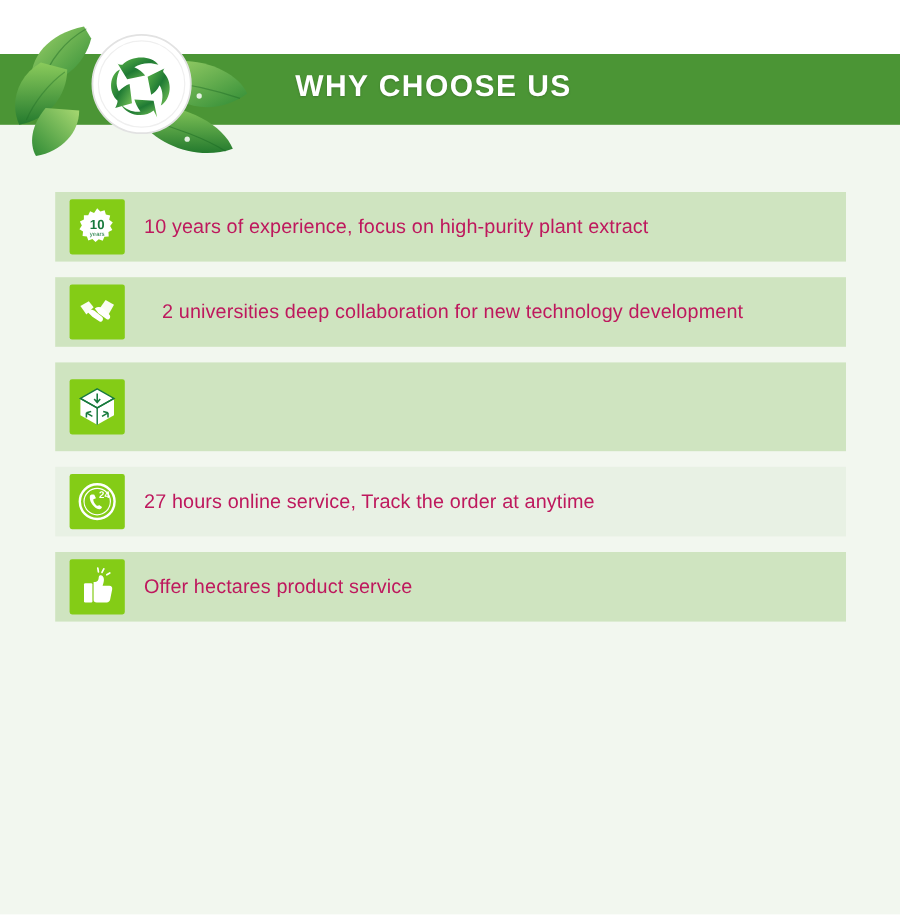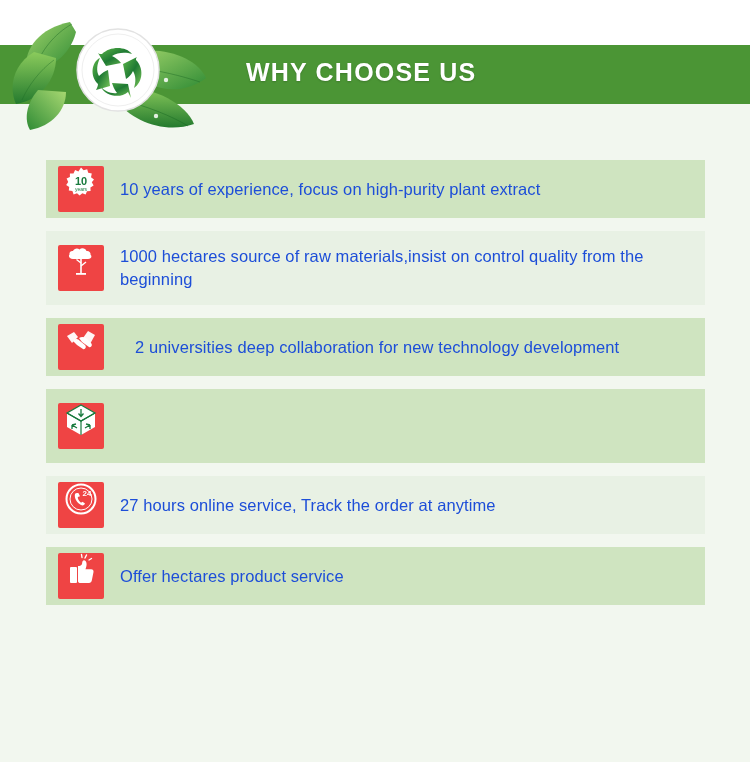--- a/index.html
+++ b/index.html
@@ -74,32 +74,32 @@
     padding: 0 10px 0 12px;
   }
   .row.shade-a { background: #cfe4c0; }
   .row.shade-b { background: #e8f1e4; }
   .row-h1 { height: 58px; }
   .row-h2 { height: 74px; }
   .icon-tile {
     flex: 0 0 auto;
     width: 46px;
     height: 46px;
-    background: #ef4444;
+    background: #84cc16;
     border-radius: 2px;
     display: flex;
-    align-items: flex-start;
+    align-items: center;
     justify-content: center;
     margin-right: 16px;
   }
   .icon-tile svg { display: block; }
   .row-text {
     font-size: 16.5px;
     line-height: 1.38;
-    color: #1d4ed8;
+    color: #be185d;
     letter-spacing: 0.1px;
   }
   
   .row.wide { width: 659px; gap: 15px; }
 </style>
 </head>
 <body>
 
 <div class="page">
 
@@ -166,31 +166,20 @@
       <span class="icon-tile">
         <svg width="34" height="34" viewBox="0 0 34 34" xmlns="http://www.w3.org/2000/svg">
           <path d="M17 1.5 L19.6 4.2 L23.2 3.2 L24.2 6.8 L27.8 7.6 L27 11.2 L30 13.4 L27.8 16.3 L29.6 19.6 L26.4 21.4 L26.6 25 L23 25.2 L21.6 28.6 L18.3 27.3 L15.6 29.6 L13 27.2 L9.6 28.4 L8.4 25 L4.8 24.6 L5.2 21 L2.2 19 L4.2 16 L2.6 12.6 L5.9 11 L5.9 7.4 L9.5 7.4 L11.1 4.1 L14.4 5.4 Z" fill="#ffffff"></path>
           <text x="17" y="19" font-family="Liberation Sans, sans-serif" font-size="11" font-weight="bold" fill="#187a3d" text-anchor="middle">10</text>
           <text x="17" y="25" font-family="Liberation Sans, sans-serif" font-size="5" fill="#187a3d" text-anchor="middle">years</text>
         </svg>
       </span>
       <span class="row-text">10 years of experience, focus on high-purity plant extract</span>
     </div>
 
-    <div class="row shade-b row-h2">
-      <span class="icon-tile">
-        <svg width="34" height="34" viewBox="0 0 34 34" xmlns="http://www.w3.org/2000/svg">
-          <path d="M9 14 C5.5 14 4 11.5 5.5 9.5 C5 7 7 5.5 9 6 C10 3.5 13.5 2.8 15.5 4.5 C17.5 2.5 21.5 3 22.5 6 C25 5.5 27 7.5 26.5 9.8 C28.5 11.5 27 14 24 14 Z" fill="#ffffff"></path>
-          <path d="M16.2 13 L16.2 28 L17.8 28 L17.8 13 Z" fill="#ffffff"></path>
-          <path d="M17 18 L12.5 14.5 M17 21 L22 17" stroke="#ffffff" stroke-width="1.4" fill="none"></path>
-          <rect x="12" y="28" width="10" height="1.8" fill="#ffffff"></rect>
-        </svg>
-      </span>
-      <span class="row-text">1000 hectares source of raw materials,insist on control quality from the beginning</span>
-    </div>
 
     <div class="row shade-a row-h1 wide">
       <span class="icon-tile">
         <svg width="34" height="34" viewBox="0 0 34 34" xmlns="http://www.w3.org/2000/svg">
           <path d="M3 12 L10 8 L14 13 L8 19 Z" fill="#ffffff" opacity="0.95"></path>
           <path d="M24 7 L31 11 L26 20 L19 14 Z" fill="#ffffff" opacity="0.95"></path>
           <path d="M9 17 C12 14 14 15 16 17 L21 21 C23 23 21 26 19 25 L13 21 Z" fill="#ffffff"></path>
           <path d="M15 14 C18 12 21 13 23 15 L27 19 C29 21 27 24 25 23 L18 18 Z" fill="#ffffff"></path>
         </svg>
       </span>

